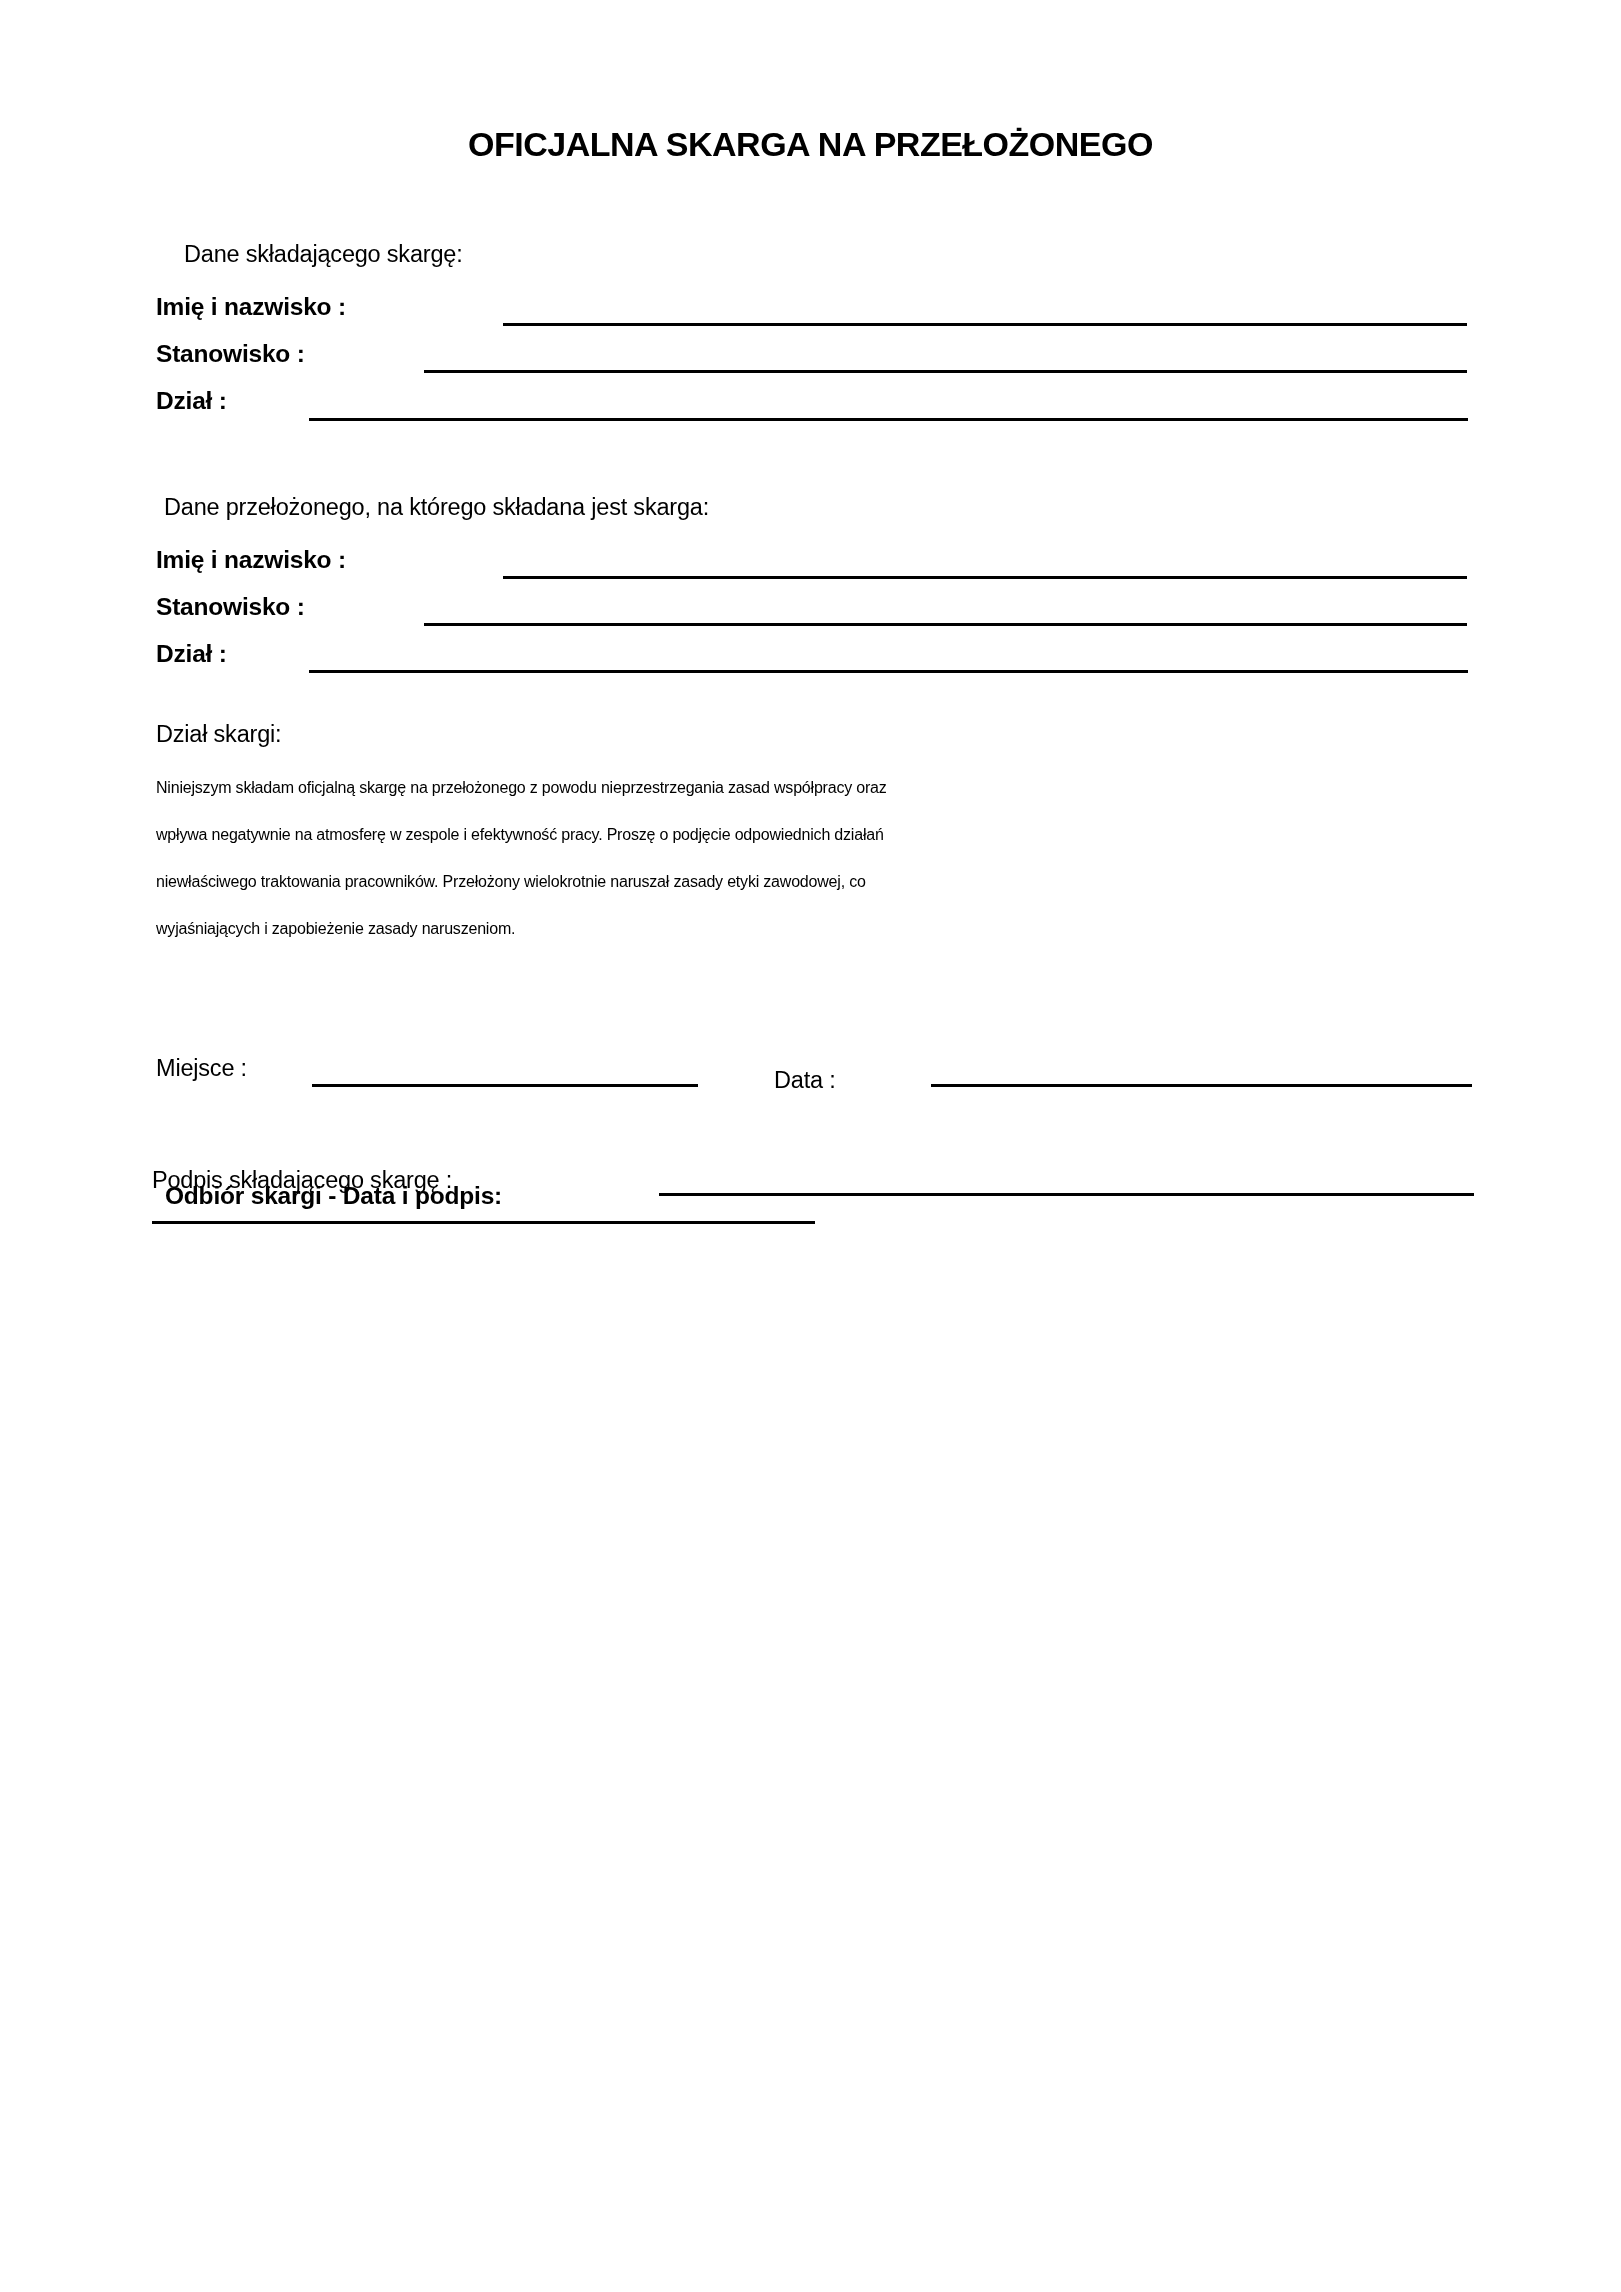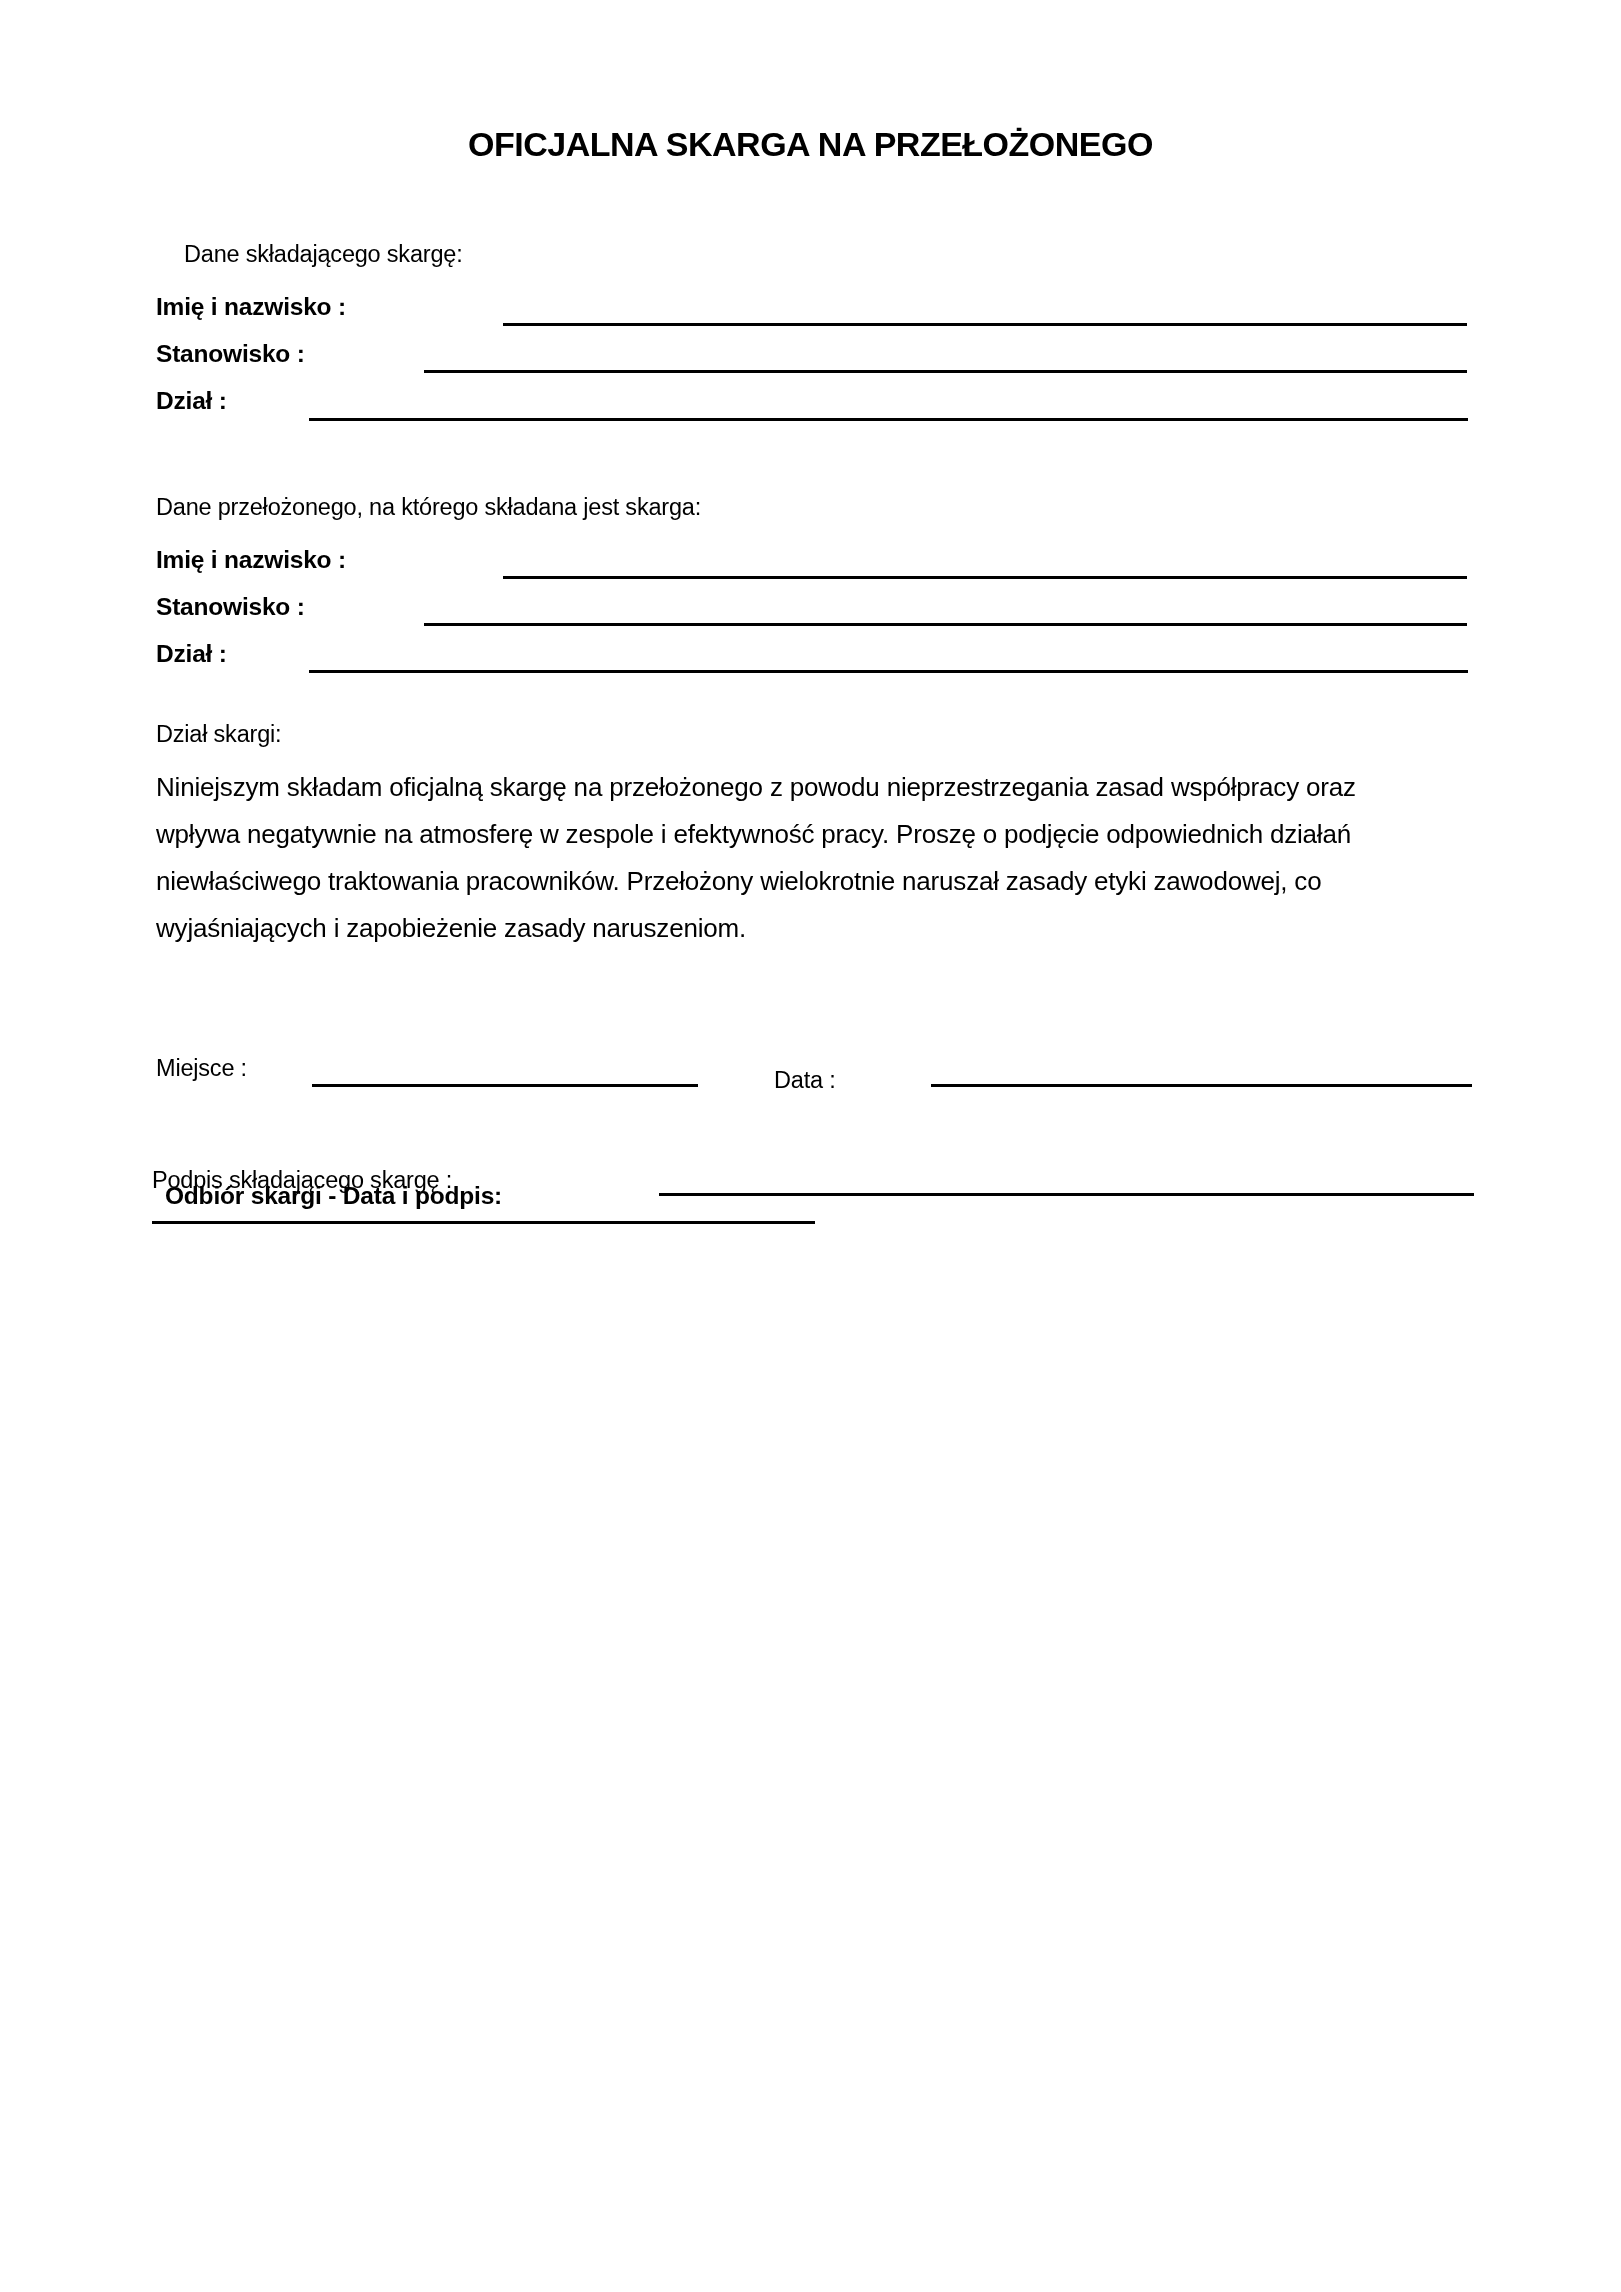--- a/index.html
+++ b/index.html
@@ -15,32 +15,32 @@
   .abs { position: absolute; }
   .title {
     top: 125px; left: 0; width: 1621px;
     text-align: center;
     font-size: 34px; font-weight: 700;
     letter-spacing: -0.5px;
     white-space: nowrap;
   }
   .sec-header { font-size: 23.5px; letter-spacing: -0.2px; white-space: nowrap; }
   .field-label { font-size: 24.5px; font-weight: 700; letter-spacing: -0.2px; white-space: nowrap; }
-  .body-text  { font-size: 26px; letter-spacing: -0.2px; white-space: nowrap; }
+  .body-text  { font-size: 16px; letter-spacing: -0.2px; white-space: nowrap; }
   .fill-line  { height: 2.9px; background: #000000; }
 
   #s1-header   { top: 241px; left: 156px; margin-left: 28px; }
   #s1-f0-label { top: 293px; left: 156px; }
   #s1-f0-line  { top: 323px; left: 503px; width: 964px; }
   #s1-f1-label { top: 340px; left: 156px; }
   #s1-f1-line  { top: 370px; left: 424px; width: 1043px; }
   #s1-f2-label { top: 387px; left: 156px; }
   #s1-f2-line  { top: 418px; left: 309px; width: 1159px; }
 
-  #s2-header   { top: 494px; left: 156px; }
+  #s2-header   { top: 494px; left: 164px; }
   #s2-f0-label { top: 546px; left: 156px; }
   #s2-f0-line  { top: 576px; left: 503px; width: 964px; }
   #s2-f1-label { top: 593px; left: 156px; }
   #s2-f1-line  { top: 623px; left: 424px; width: 1043px; }
   #s2-f2-label { top: 640px; left: 156px; }
   #s2-f2-line  { top: 670px; left: 309px; width: 1159px; }
 
   #tresc-header   { top: 721px; left: 156px; }
   #complaint-text { top: 764px; left: 156px; width: 1353px; line-height: 47px; }
 

